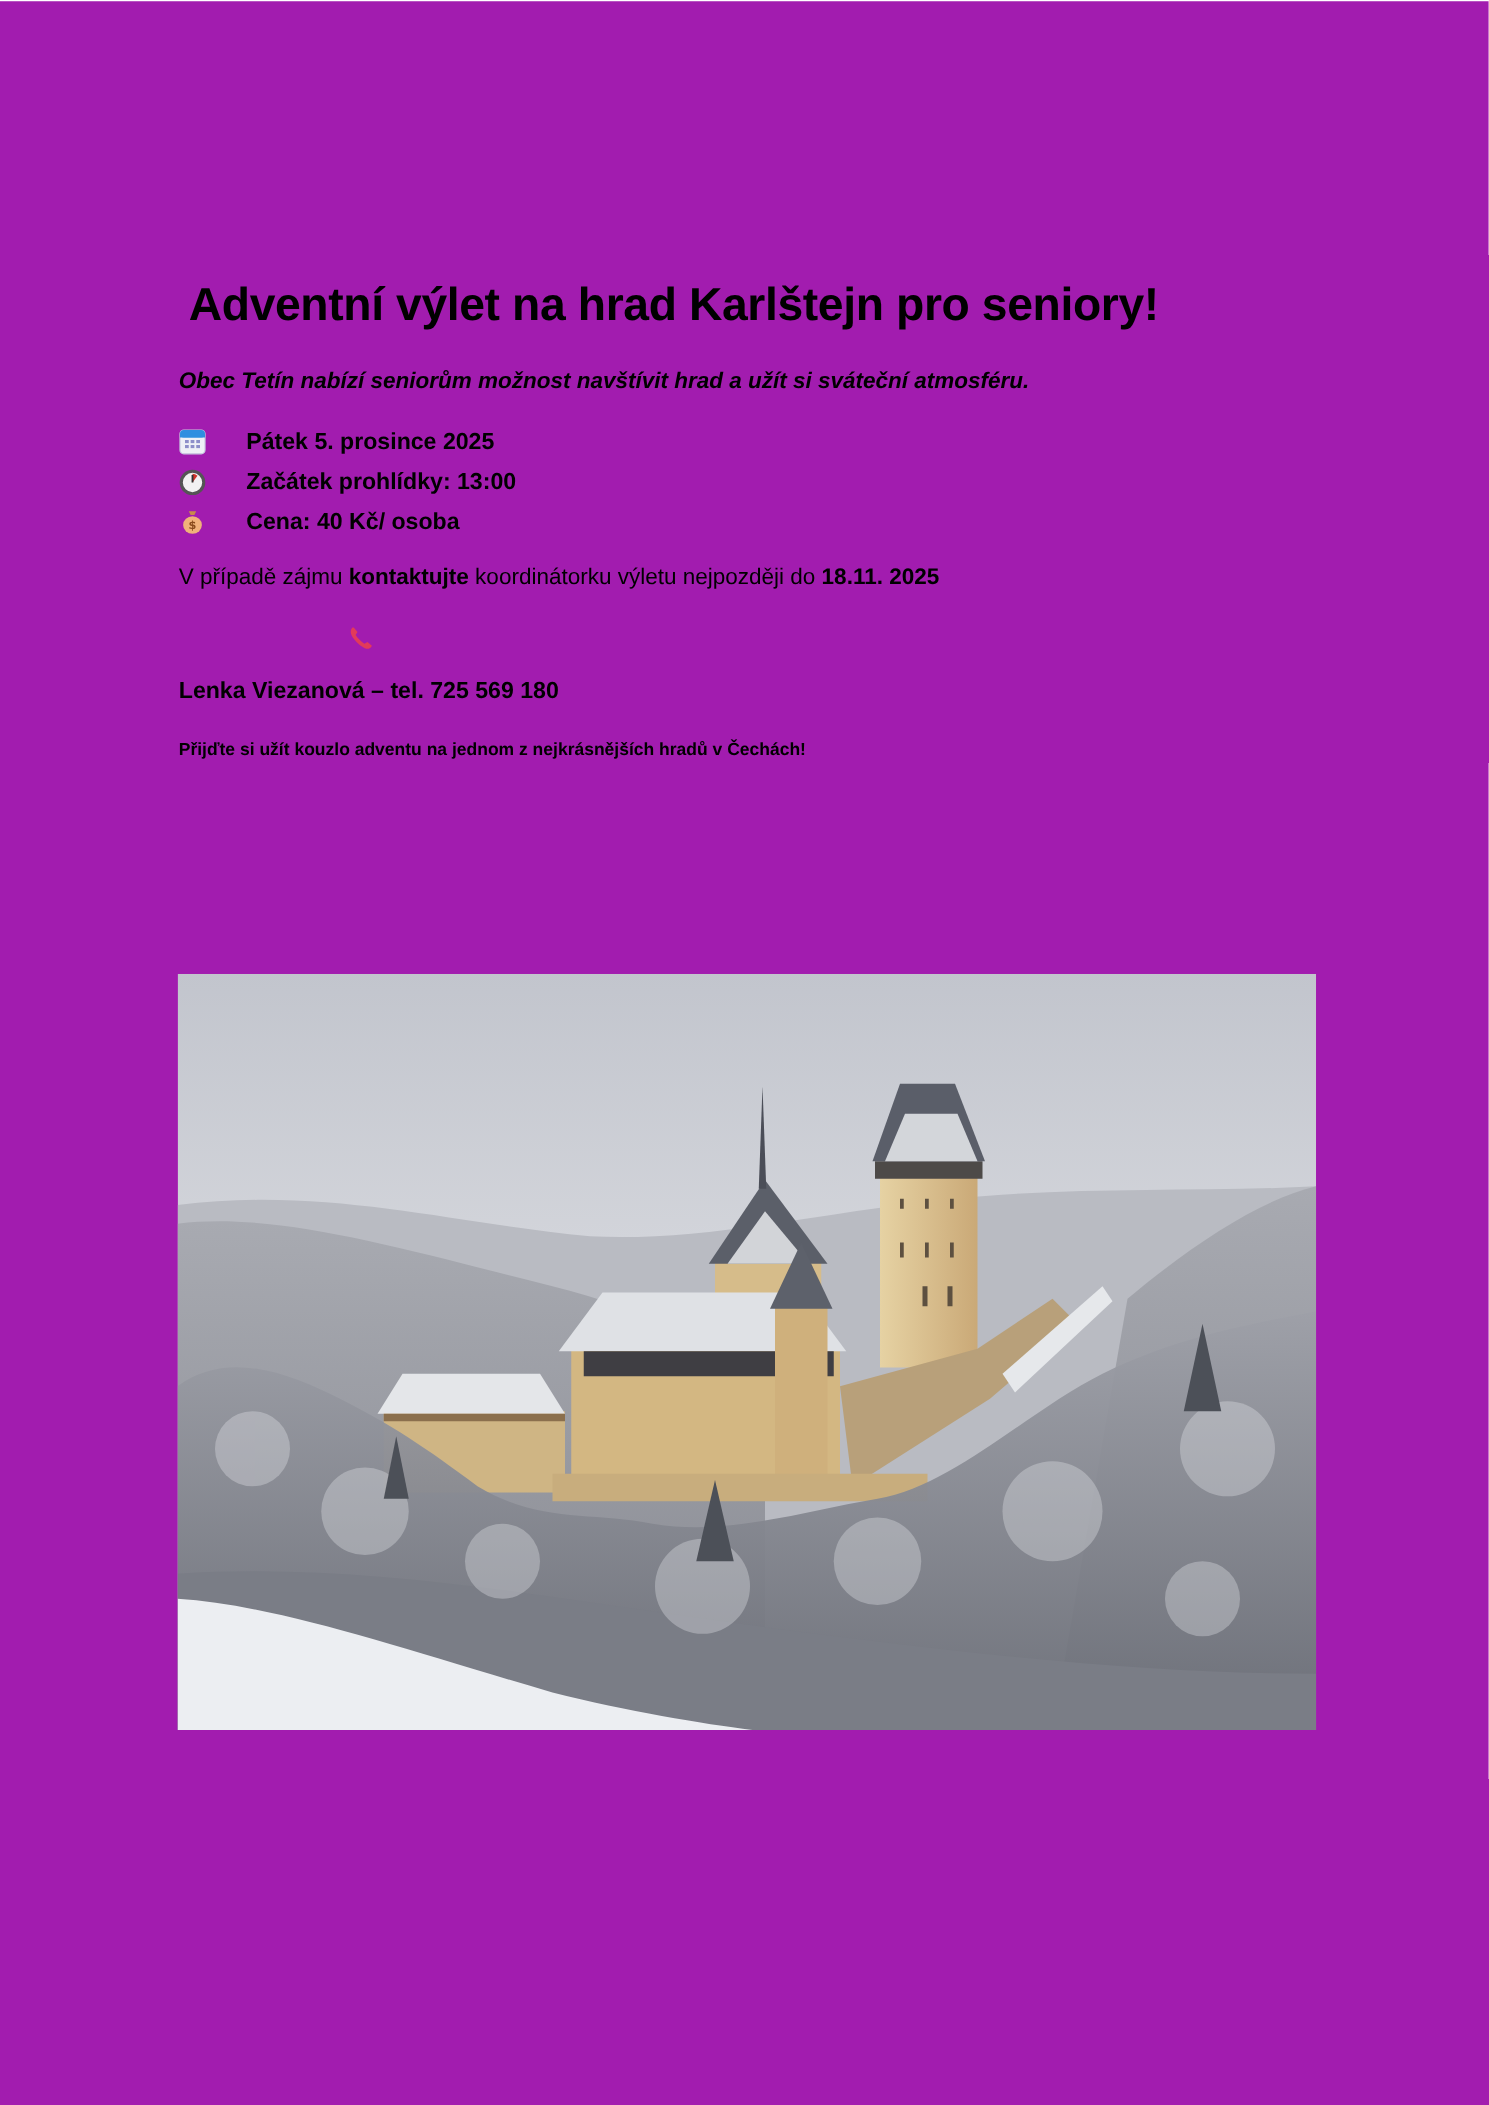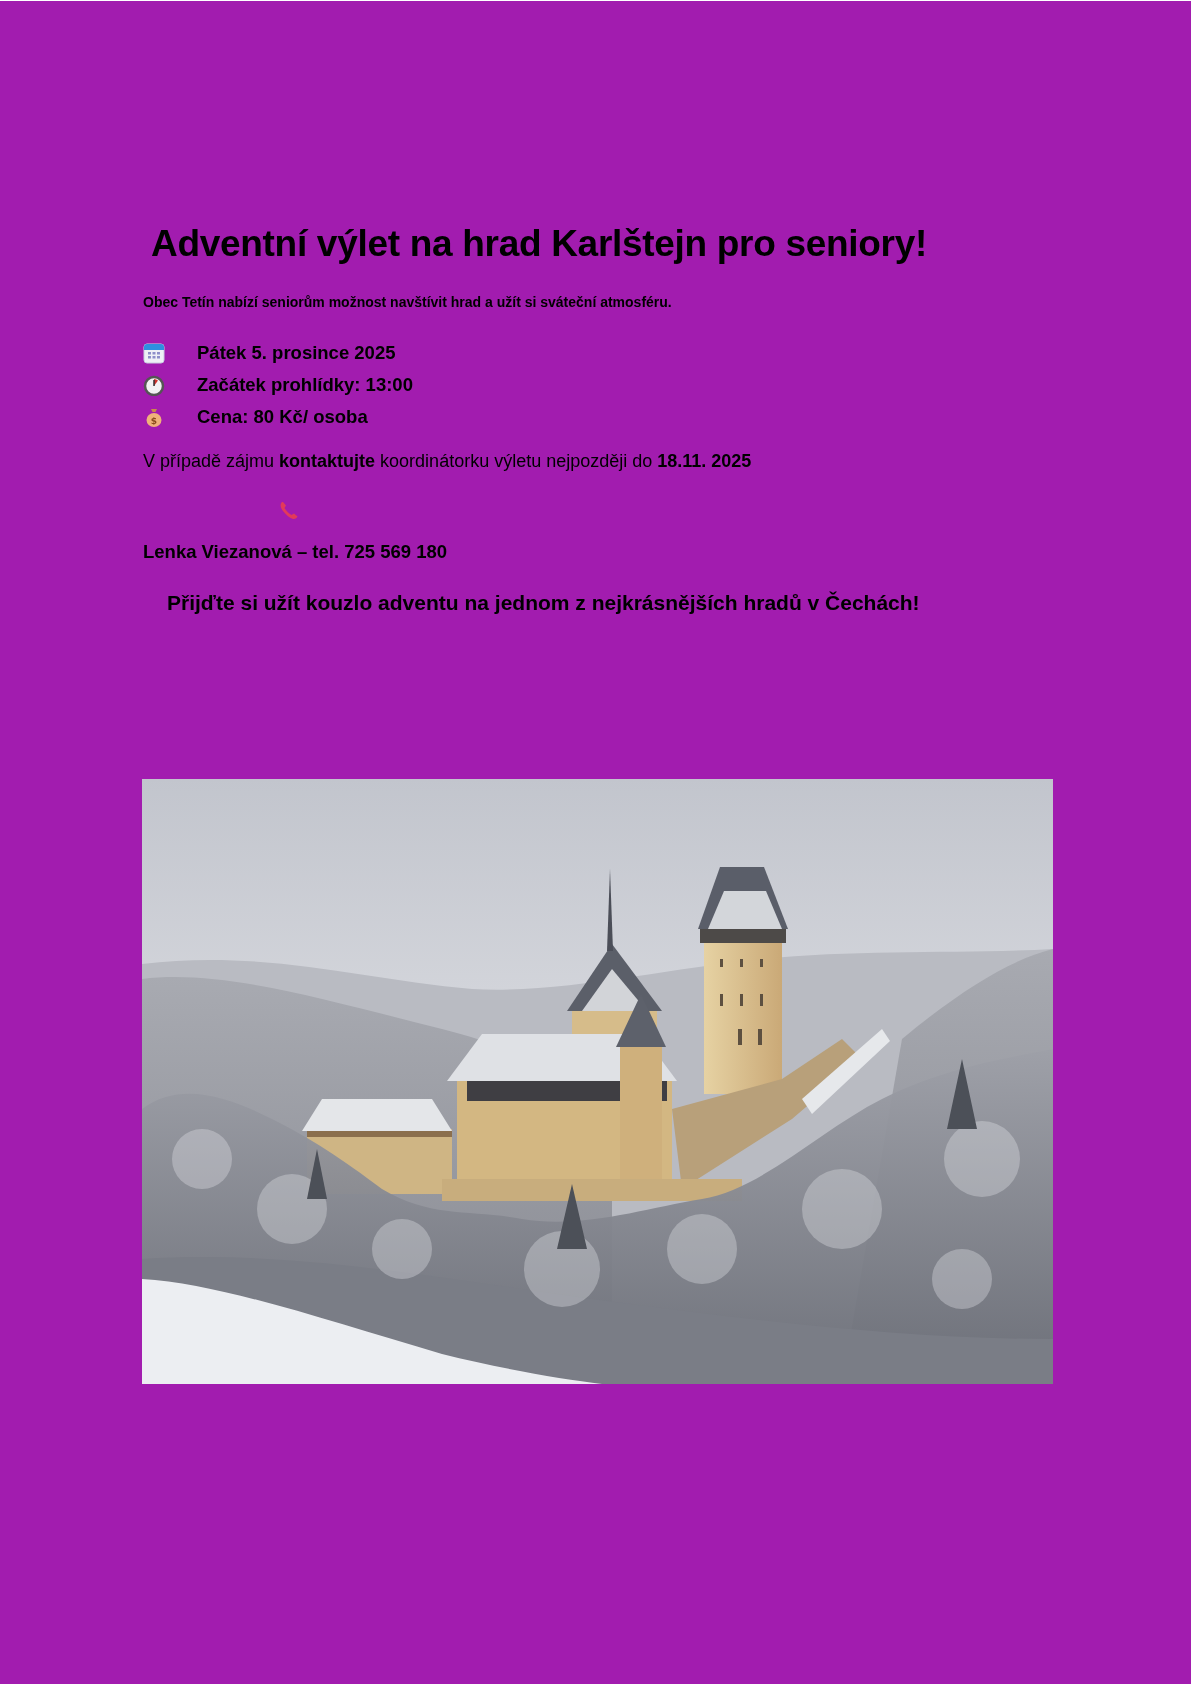--- a/index.html
+++ b/index.html
@@ -1,29 +1,29 @@
 <!DOCTYPE html>
 <html><head>
 <meta charset="utf-8">
 <style>
   html, body { margin: 0; padding: 0; background: #ffffff; }
   body { width: 1191px; height: 1684px; position: relative; overflow: hidden;
          font-family: "Liberation Sans", "DejaVu Sans", sans-serif; color: #000; }
   .page { position: absolute; left: 0; top: 1px; width: 1191px; height: 1684px; background: #a21caf; }
   .title { position: absolute; left: 151px; top: 222px; font-size: 37px; font-weight: bold; letter-spacing: -0.3px; white-space: nowrap; }
-  .subtitle { position: absolute; left: 143px; top: 293px; font-size: 14px; font-weight: bold; white-space: nowrap; }
+  .subtitle { position: absolute; left: 143px; top: 293px; font-size: 18px; font-weight: bold; white-space: nowrap; font-style: italic; }
   .info-row { position: absolute; left: 143px; font-size: 18.5px; font-weight: bold; white-space: nowrap; display: flex; align-items: center; gap: 20px; }
   .info-row .ic { width: 22px; height: 22px; margin-right: 12px; display: inline-block; position: relative; }
   .row-date { top: 341px; }
   .row-time { top: 373px; }
   .row-price { top: 405px; }
   .contact-line { position: absolute; left: 143px; top: 450px; font-size: 18px; white-space: nowrap; }
   .contact-line b { font-weight: bold; }
   .row-phone { top: 498px; flex-direction: column; }
-  .closing { position: absolute; left: 143px; top: 590px; font-size: 21px; font-weight: bold; white-space: nowrap; margin-left: 24px; }
+  .closing { position: absolute; left: 143px; top: 590px; font-size: 14px; font-weight: bold; white-space: nowrap; }
   .photo { position: absolute; left: 142px; top: 778px; width: 911px; height: 605px; overflow: hidden; }
   .photo svg { display: block; width: 100%; height: 100%; }
 </style>
 </head>
 <body>
 
 <div class="page">
 
   <div class="title">Adventní výlet na hrad Karlštejn pro seniory!</div>
 
@@ -60,21 +60,21 @@
   </div>
 
   <div class="info-row row-price">
     <span class="ic">
       <svg width="22" height="22" viewBox="0 0 22 22">
         <path d="M8 3 L14 3 L12.5 6 L9.5 6 Z" fill="#c98a4a"></path>
         <ellipse cx="11" cy="14" rx="7.5" ry="7" fill="#f0b27a"></ellipse>
         <text x="11" y="17.5" font-size="9" text-anchor="middle" fill="#8a4b1c" font-family="DejaVu Sans, sans-serif">$</text>
       </svg>
     </span>
-    <span>Cena: 80 Kč/ osoba</span>
+    <span>Cena: 40 Kč/ osoba</span>
   </div>
 
   <div class="contact-line"><span>V případě zájmu </span><b>kontaktujte</b><span> koordinátorku výletu nejpozději do </span><b>18.11. 2025</b></div>
 
   <div class="info-row row-phone">
     <span class="ic">
       <svg width="22" height="22" viewBox="0 0 22 22">
         <path d="M4 3 C2 5 2 8 5 12 C8 16 12 19 15 20 C17 20.5 19 19 19.5 17.5 L16 14.5 L13.5 16 C11 14.5 8 11.5 6.5 9 L8 6.5 L5 3 Z" fill="#e23a5a"></path>
       </svg>
     </span>

